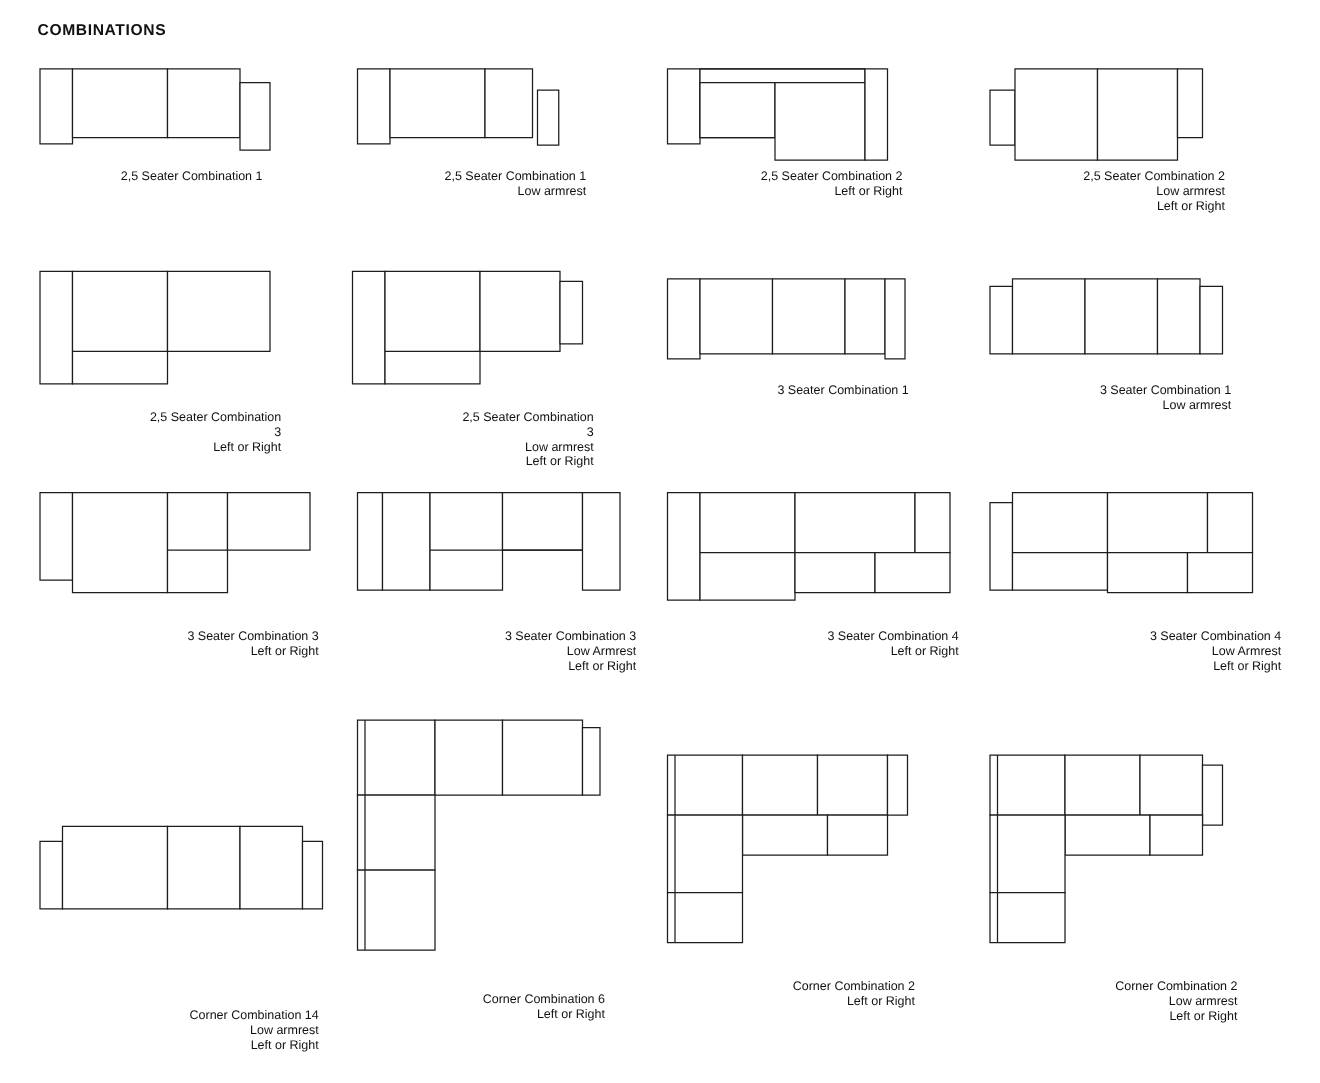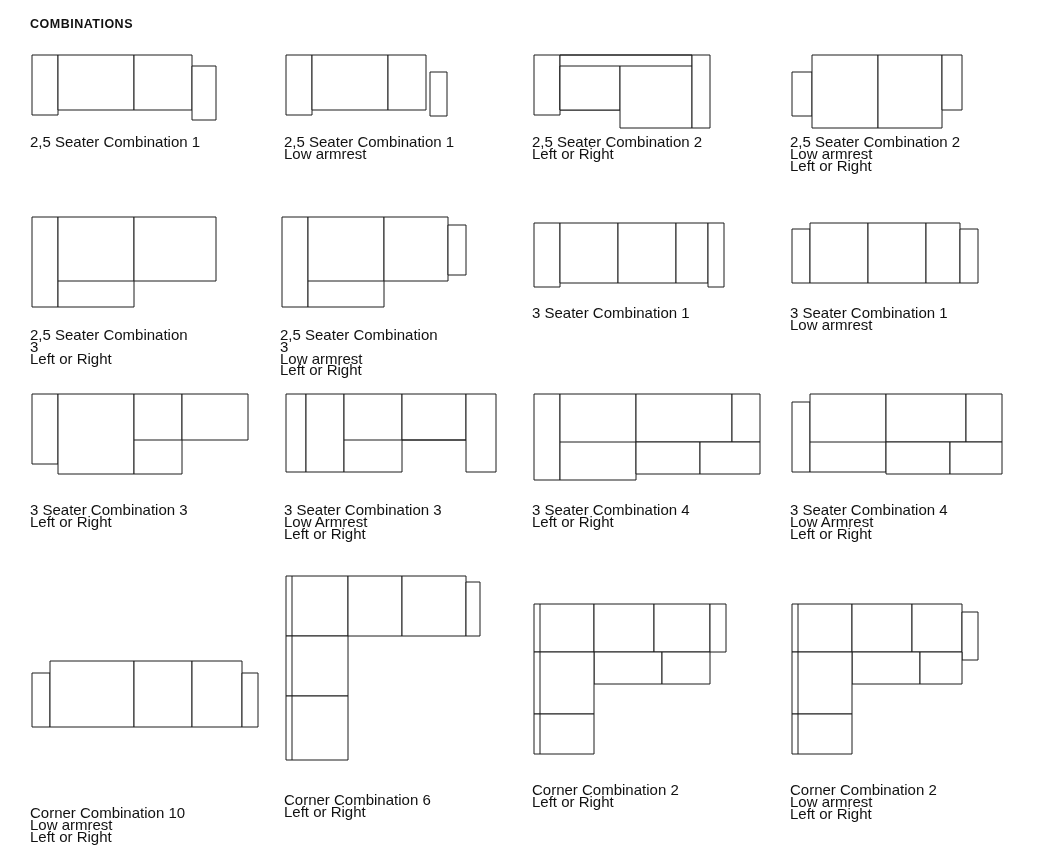--- a/index.html
+++ b/index.html
@@ -30,24 +30,25 @@
     color: #111;
   }
   .cell {
     position: relative;
     box-sizing: border-box;
   }
   .diagram {
     position: relative;
   }
   .caption {
-    font-size: 15px;
+    font-size: 10px;
     line-height: 11.8px;
     color: #111;
     white-space: pre-line;
+    text-align: right;
   }
   svg { display: block; overflow: visible; }
   svg path, svg rect, svg line, svg polyline {
     fill: #ffffff;
     stroke: #1d1d1d;
     stroke-width: 1;
     stroke-linejoin: miter;
     vector-effect: non-scaling-stroke;
   }
   svg line { fill: none; }
@@ -241,21 +242,21 @@
   <div class="cell" style="position:absolute;left:30px;top:655px;">
     <div class="diagram">
       <svg width="225" height="110" viewBox="0 0 225 110">
         <path d="M2,18 L20,18 L20,72 L2,72 Z"></path>
         <path d="M20,6 L104,6 L104,72 L20,72 Z"></path>
         <path d="M104,6 L162,6 L162,72 L104,72 Z"></path>
         <path d="M162,6 L212,6 L212,72 L162,72 Z"></path>
         <path d="M212,18 L228,18 L228,72 L212,72 Z"></path>
       </svg>
     </div>
-    <div class="caption" style="margin-top:42px;">Corner Combination 10
+    <div class="caption" style="margin-top:42px;">Corner Combination 14
 Low armrest
 Left or Right</div>
   </div>
 
   <div class="cell" style="position:absolute;left:284px;top:574px;">
     <div class="diagram">
       <svg width="200" height="190" viewBox="0 0 200 190">
         <path d="M2,2 L64,2 L64,62 L2,62 Z"></path>
         <path d="M64,2 L118,2 L118,62 L64,62 Z"></path>
         <path d="M118,2 L182,2 L182,62 L118,62 Z"></path>

